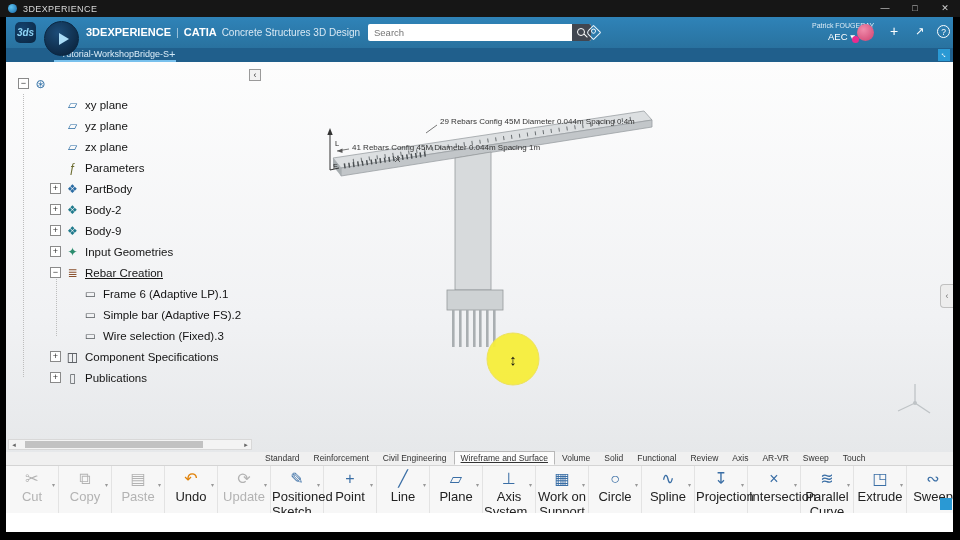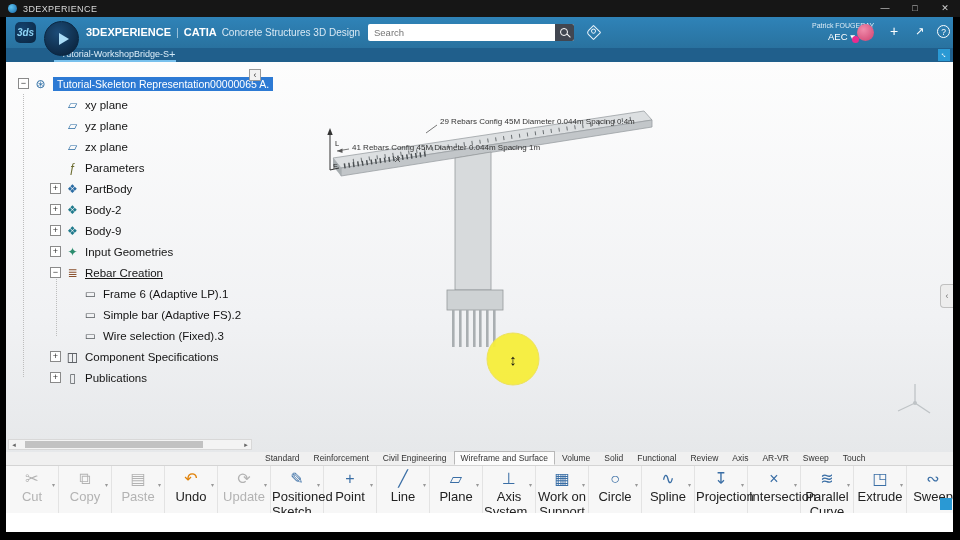--- a/index.html
+++ b/index.html
@@ -18,21 +18,21 @@
 
   
   .header{position:absolute;left:0;top:0;width:100%;height:31px;background:linear-gradient(#2f83b8,#29729f);}
   .logo3ds{position:absolute;left:9px;top:5px;width:21px;height:21px;border-radius:5px;background:radial-gradient(circle at 35% 30%,#14426e,#0a2540);color:#8ed4f5;font-size:10px;font-weight:bold;font-style:italic;text-align:center;line-height:21px;}
   .compass{position:absolute;left:38px;top:4px;width:35px;height:35px;border-radius:50%;background:radial-gradient(circle at 40% 32%,#1c4c78,#081d33);border:1px solid #0a2742;z-index:6;display:flex;align-items:center;justify-content:center;}
   .compass .play{width:0;height:0;border-left:10px solid #aadcf7;border-top:6px solid transparent;border-bottom:6px solid transparent;margin-left:4px;}
   .brand{position:absolute;left:80px;top:9px;color:#fff;font-size:11px;display:flex;gap:5px;align-items:baseline;white-space:nowrap;}
   .brand .b1,.brand .b2{font-weight:bold;}
   .brand .sep{color:#a6c9e0;font-weight:300;}
   .brand .b3{font-size:10px;color:#d9e9f4;}
-  .search{position:absolute;left:362px;top:7px;width:206px;height:17px;background:#fff;border-radius:2px;display:flex;overflow:hidden;}
+  .search{position:absolute;left:362px;top:7px;width:223px;height:17px;background:#fff;border-radius:2px;display:flex;overflow:hidden;}
   .search input{flex:1;border:none;outline:none;font-size:9.5px;padding:0 6px;color:#444;background:transparent;font-family:inherit;}
   .mag{width:19px;height:17px;background:#414650;position:relative;flex:none;}
   .mag::before{content:"";position:absolute;left:5px;top:4px;width:6px;height:6px;border:1.4px solid #fff;border-radius:50%;}
   .mag::after{content:"";position:absolute;left:11px;top:11px;width:5px;height:1.4px;background:#fff;transform:rotate(45deg);}
   .tagicon{position:absolute;left:582px;top:10px;width:11px;height:11px;border:1.5px solid #e9f3fa;border-radius:1px 1px 1px 4px;transform:rotate(45deg);}
   .tagicon::after{content:"";position:absolute;left:1px;top:1px;width:3px;height:3px;border:1px solid #e9f3fa;border-radius:50%;}
   .uname{position:absolute;left:806px;top:5px;font-size:7px;color:#dcebf5;white-space:nowrap;}
   .uws{position:absolute;left:822px;top:14px;font-size:9.5px;color:#fff;white-space:nowrap;}
   .avatar{position:absolute;left:851px;top:7px;width:17px;height:17px;border-radius:50%;background:radial-gradient(circle at 38% 32%,#f08cab,#cf3f6e);}
   .badge{position:absolute;left:846px;top:19px;width:7px;height:7px;border-radius:50%;background:#ea2c8e;}
@@ -64,21 +64,21 @@
   .collapse-btn{position:absolute;left:243px;top:7px;width:12px;height:12px;border:1px solid #9a9a9a;background:#f2f2f2;font-size:9px;line-height:10px;text-align:center;color:#444;z-index:4;}
   .hscroll{position:absolute;left:2px;top:377px;width:244px;height:11px;background:#f4f4f4;border:1px solid #d8d8d8;display:flex;align-items:center;z-index:3;}
   .hs-arrow{width:10px;font-size:7px;color:#666;text-align:center;flex:none;}
   .hs-track{flex:1;height:100%;position:relative;}
   .hs-thumb{position:absolute;left:6px;top:1px;height:7px;width:178px;background:#c2c2c2;}
   .panel-handle{position:absolute;right:0;top:222px;width:13px;height:24px;background:#ededed;border:1px solid #c0c0c0;border-right:none;border-radius:4px 0 0 4px;z-index:3;font-size:9px;color:#777;text-align:center;line-height:22px;}
 
   
   .ribbon{position:absolute;left:0;top:435px;width:100%;height:14px;background:#f0f0f0;border-bottom:1px solid #d4d4d4;padding-left:252px;display:flex;align-items:flex-end;}
   .rtab{font-size:8.5px;color:#333;padding:1px 6px;border:1px solid transparent;white-space:nowrap;}
-  .rtab.active{background:#fbfbfb;border-color:#b8b8b8;border-bottom-color:#fbfbfb;}
+  .rtab.active{background:#fbfbfb;border-color:#b8b8b8;border-bottom-color:#fbfbfb;text-decoration:underline;}
 
   
   .toolbar{position:absolute;left:0;top:449px;width:100%;height:47px;background:#f7f7f7;display:flex;overflow:hidden;}
   .titem{width:53px;flex:none;border-right:1px solid #e3e3e3;text-align:center;position:relative;padding-top:2px;}
   .titem .glyph{display:block;height:21px;font-size:16px;line-height:21px;color:#3a6ea5;}
   .titem .chev{position:absolute;right:3px;top:15px;font-size:6px;color:#999;}
   .titem .tlab{font-size:13px;line-height:1.15;color:#222;padding:1px 1px 0;}
   .titem.disabled .glyph,.titem.disabled .tlab{color:#b3b3b3;}
   .titem.orange .glyph{color:#e0820a;}
   .tb-overflow{position:absolute;right:1px;bottom:3px;width:12px;height:12px;background:#2a99d4;}
@@ -183,21 +183,20 @@
           <circle cx="909" cy="341" r="2" fill="#bfc3c6" stroke="none"></circle>
         </g>
       </svg>
 
       <div class="guide" style="left:17px;top:32px;height:283px;"></div>
       <div class="guide" style="left:50px;top:211px;height:63px;"></div>
       <div class="tree">
         <div class="trow lvl0">
           <span class="texp">−</span>
           <span class="ticon" style="color:#2b6ca3">⊛</span>
-          <span class="rootlabel">Tutorial-Skeleton Representation00000065 A.</span>
         </div>
         <div>
             <div class="trow lvl1">
               <span class="texp hidden"></span>
               <span class="ticon" style="color: rgb(43, 108, 163);">▱</span>
               <span class="tlabel">xy plane</span>
             </div>
             <div class="trow lvl1">
               <span class="texp hidden"></span>
               <span class="ticon" style="color: rgb(43, 108, 163);">▱</span>

